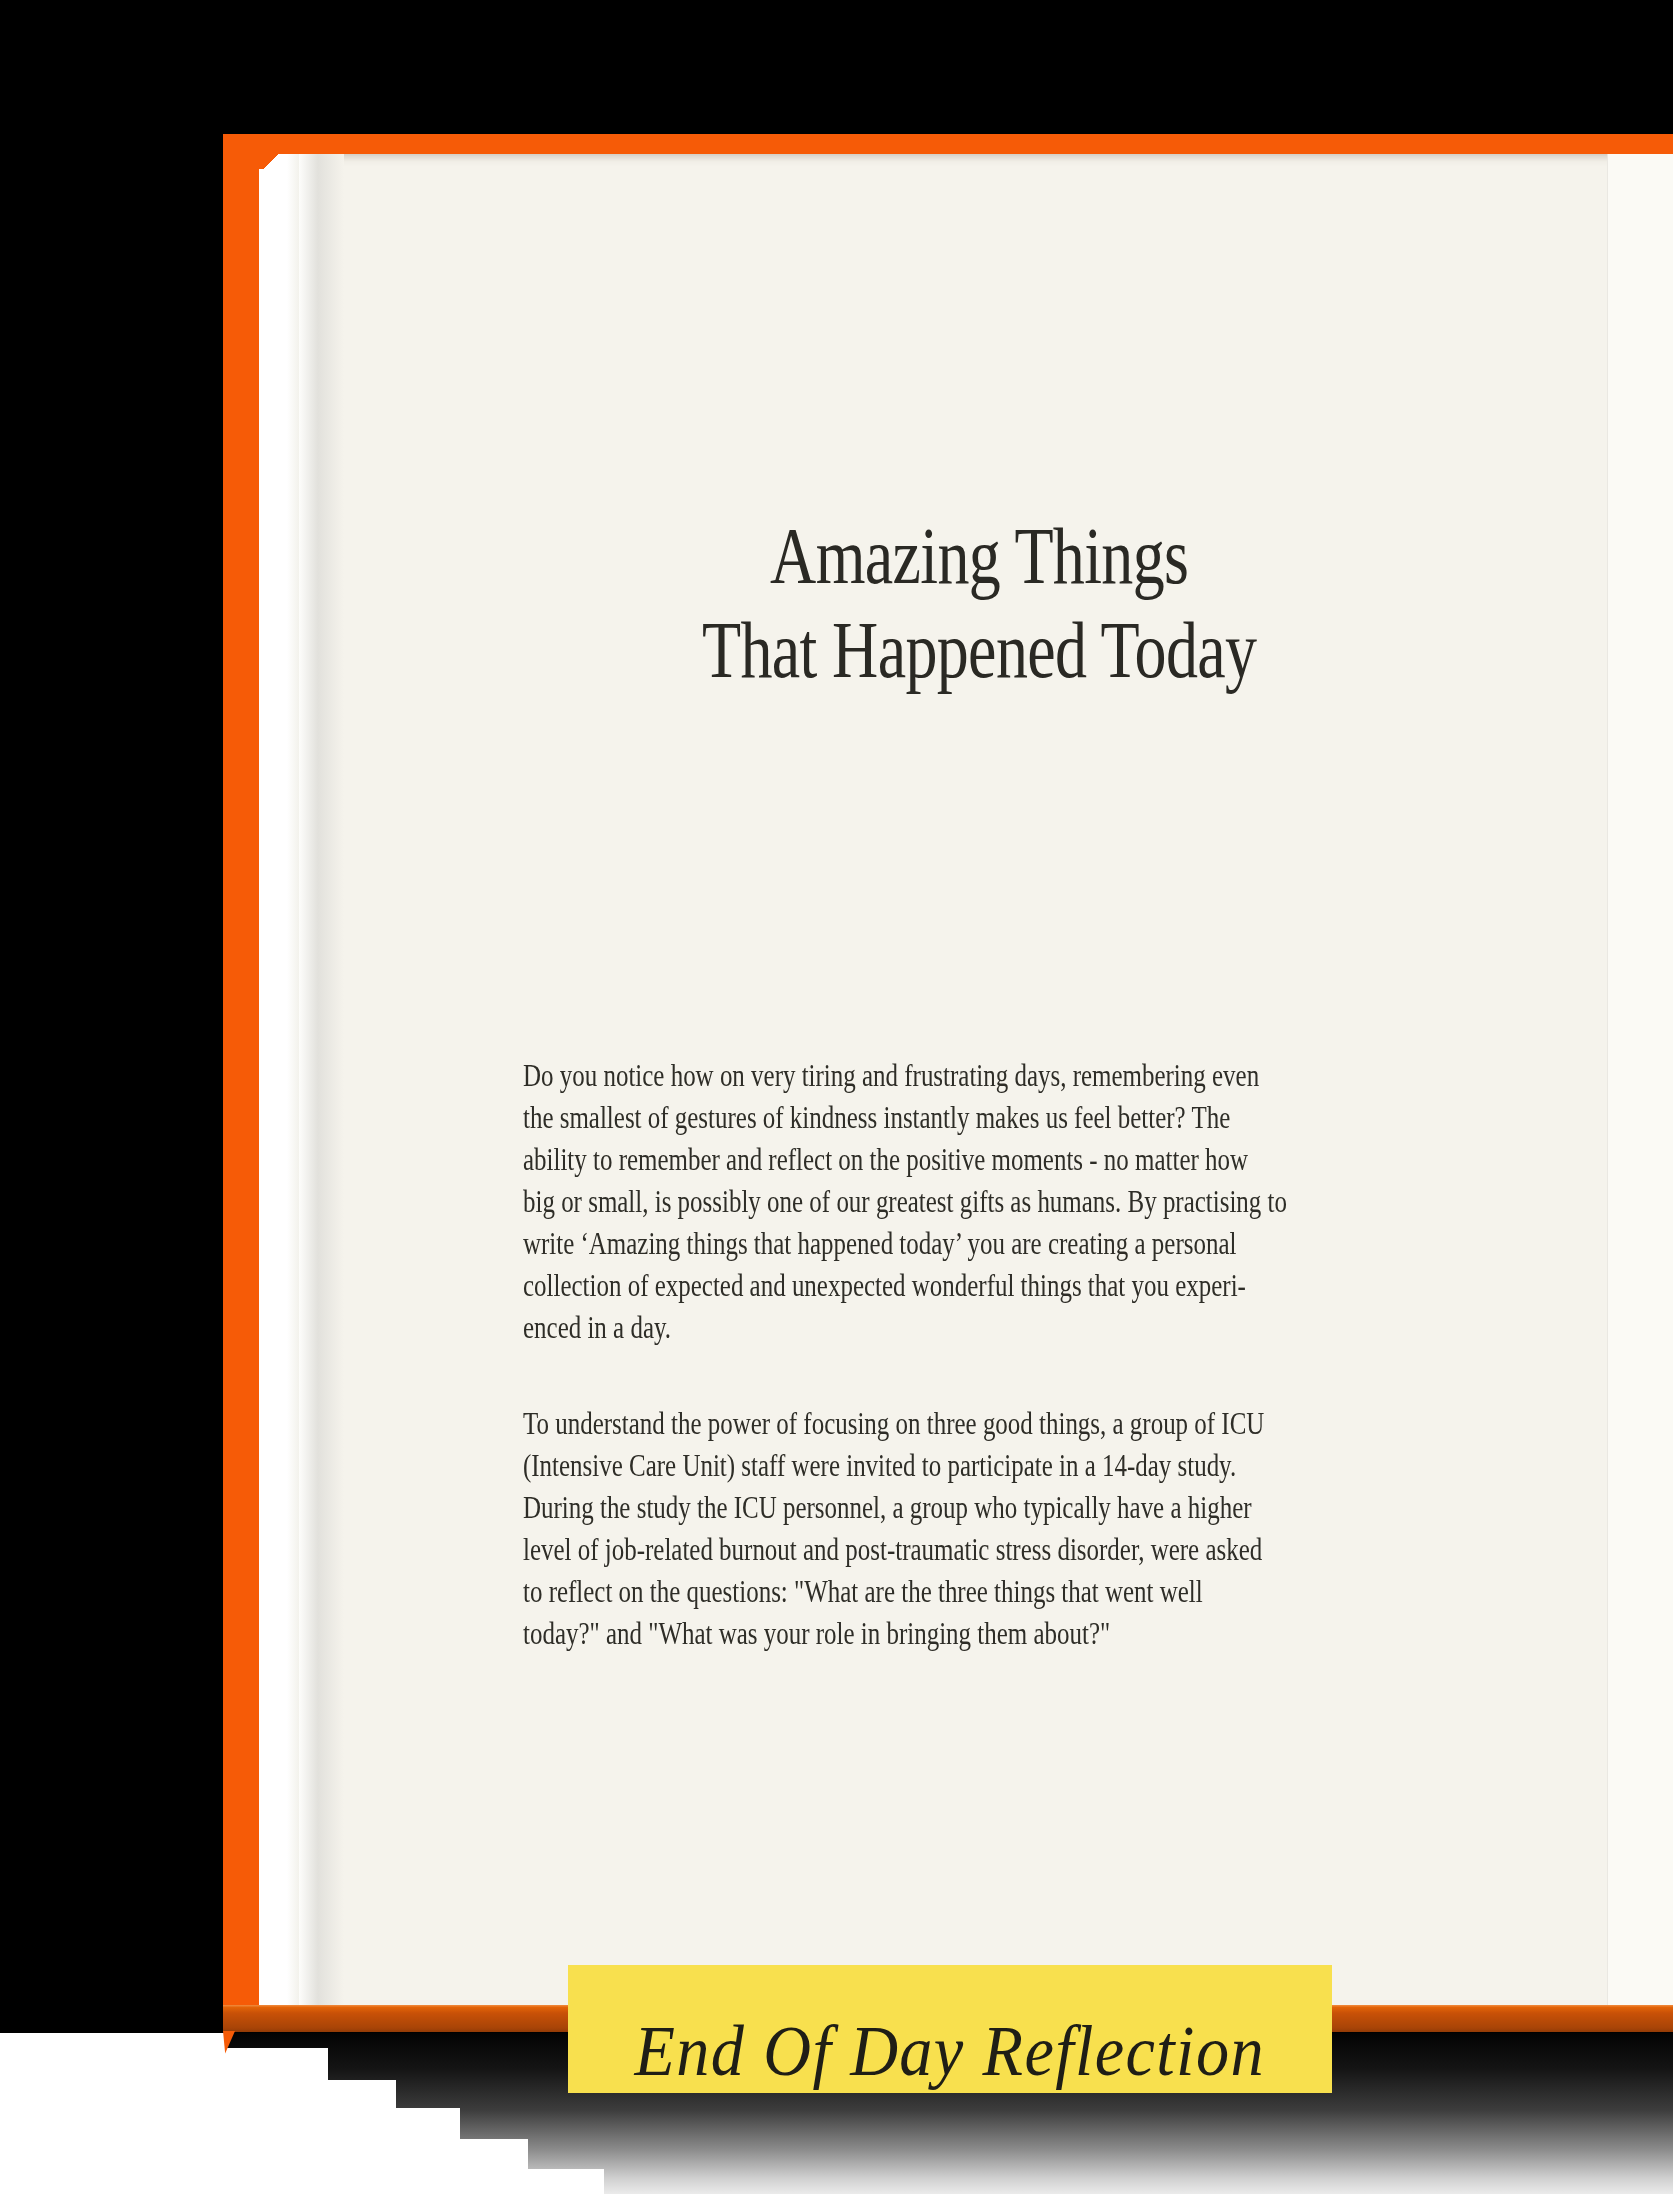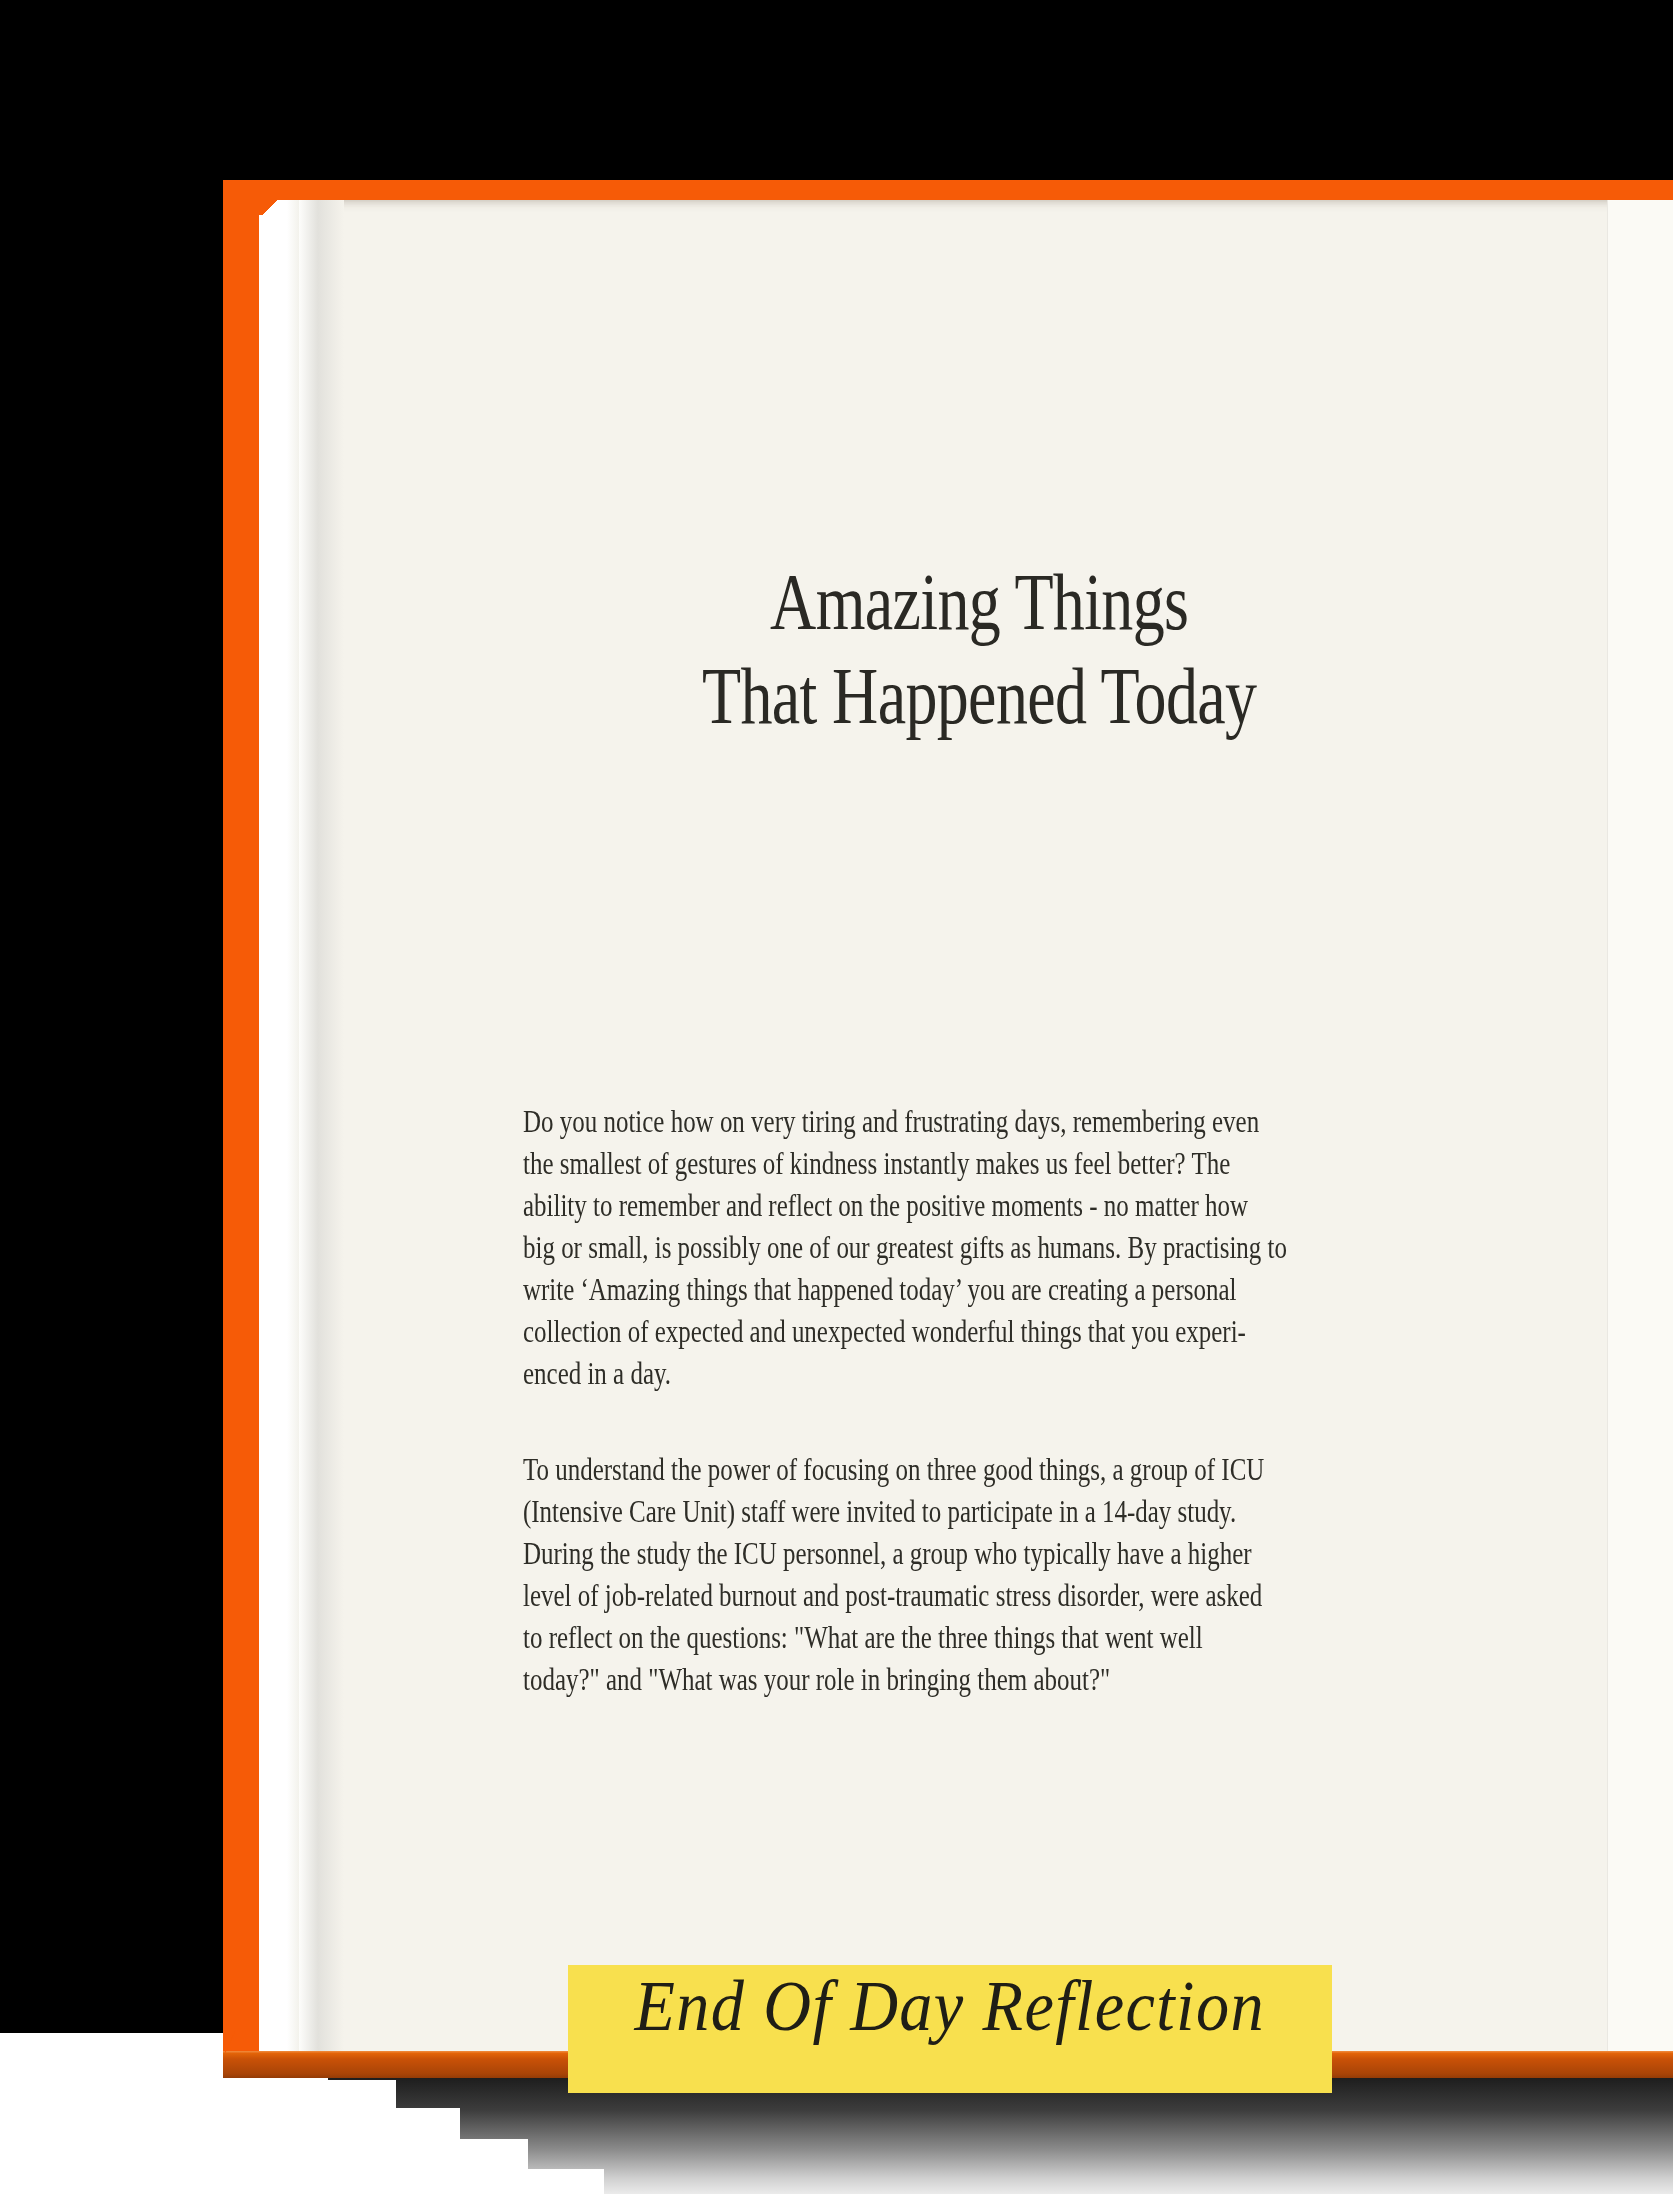--- a/index.html
+++ b/index.html
@@ -43,21 +43,20 @@
       460px 106px, 460px 75px, 396px 75px, 396px 47px,
       328px 47px, 328px 15px, 226px 15px);
   }
 
   
   .book {
     position: absolute;
     left: 223px; top: 134px;
     width: 1450px; height: 1898px;
     background: #F65B07;
-    margin-top: 46px;
   }
 
   
   .cover-bottom-edge {
     position: absolute;
     left: 0; right: 0; bottom: 0;
     height: 27px;
     background: linear-gradient(to bottom, #ED6B08 0%, #C95107 30%, #A84407 85%, #933B06 100%);
     box-shadow: inset 0 1.5px 0 rgba(255,255,255,0.18);
   }
@@ -146,21 +145,21 @@
 
   .body-text p + p { margin-top: 54px; }
 
   
   .banner {
     position: absolute;
     left: 568px; top: 1965px;
     width: 764px; height: 128px;
     background: #F8E04E;
     display: flex;
-    align-items: flex-start;
+    align-items: flex-end;
     justify-content: center;
     z-index: 5;
   }
 
   .banner-label {
     font-style: italic;
     font-size: 72px;
     letter-spacing: 1.5px;
     color: #1F1E16;
     transform: scaleX(0.92);

